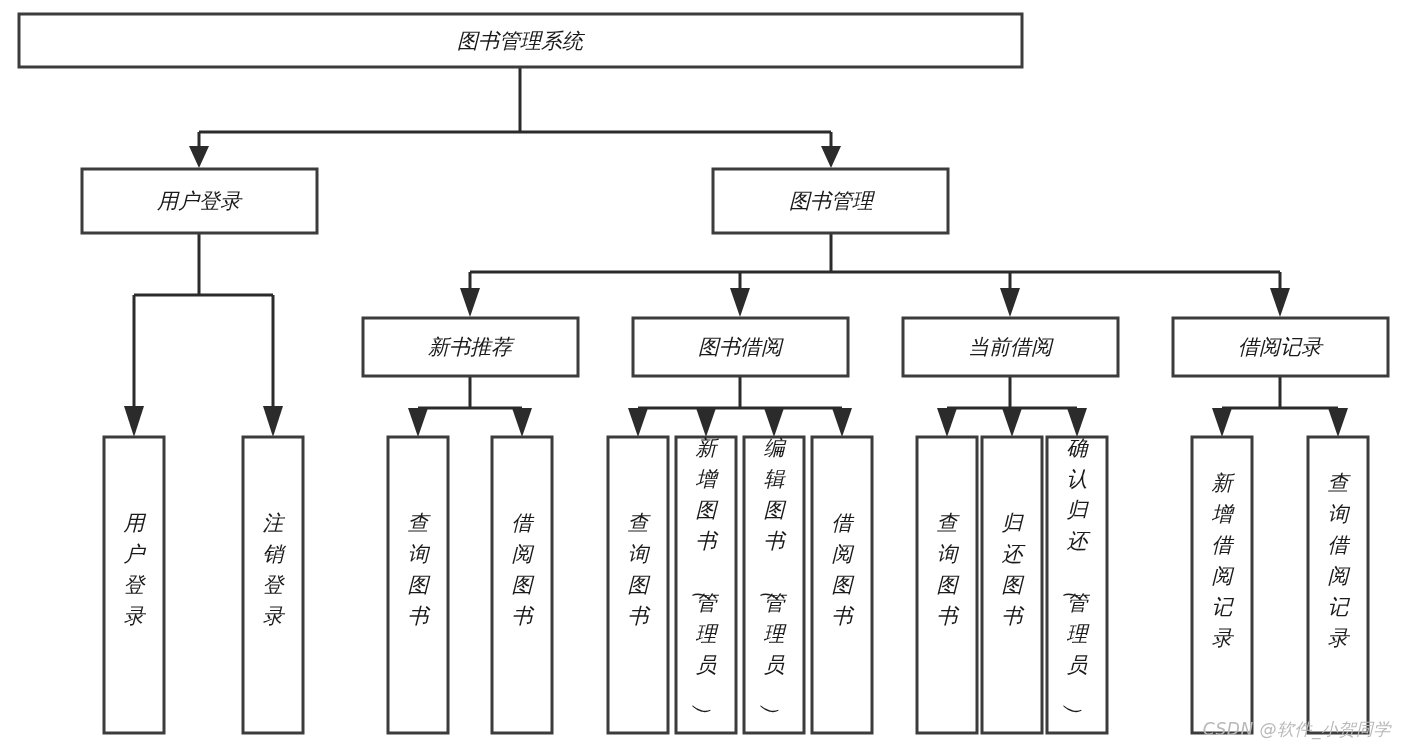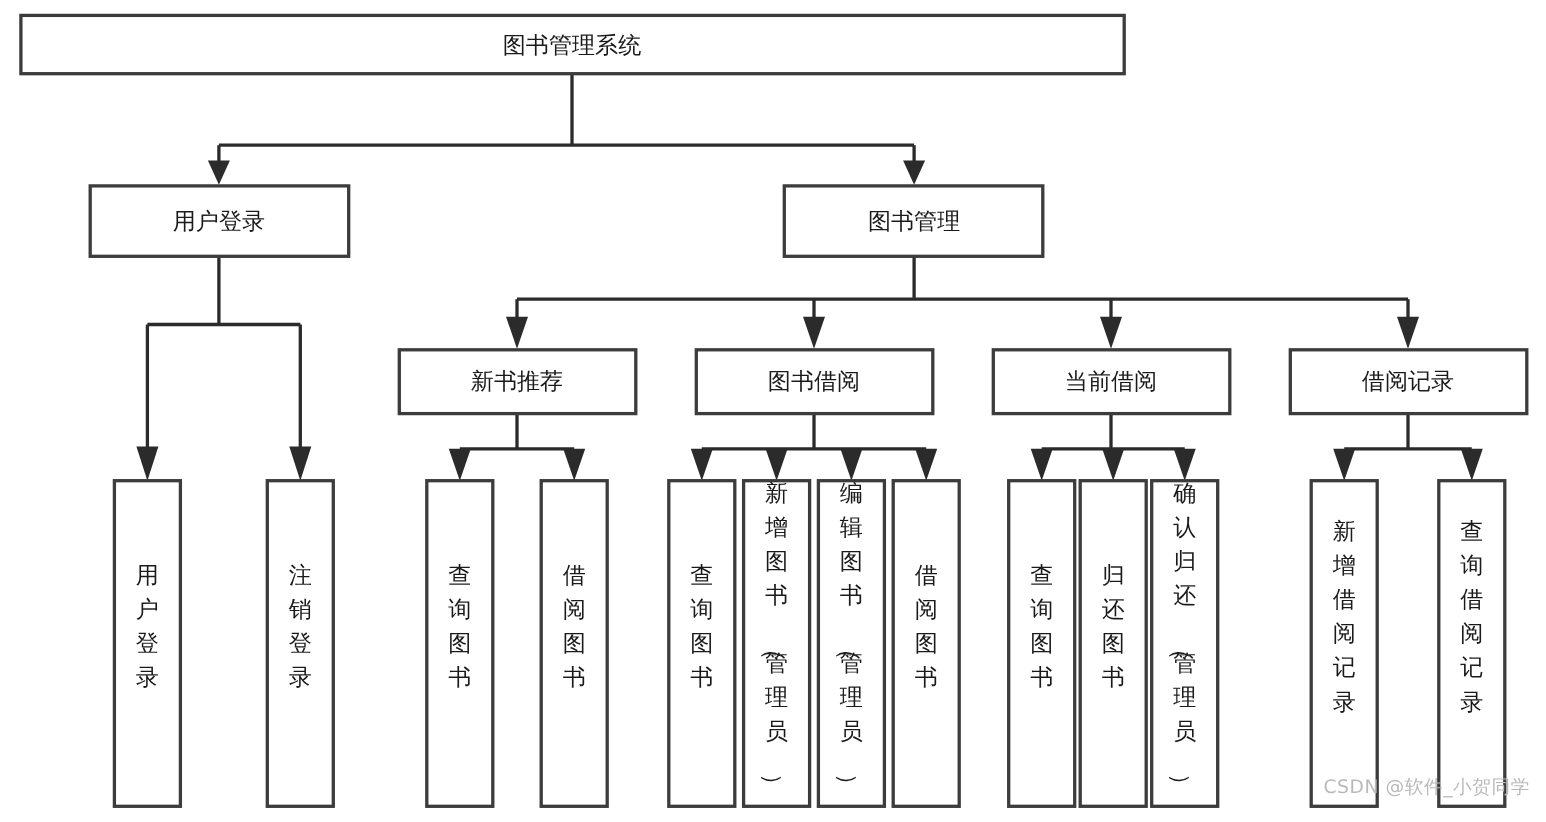--- a/index.html
+++ b/index.html
@@ -10,20 +10,21 @@
   }
   body {
     font-family: "DejaVu Sans", "Liberation Sans", sans-serif;
   }
   #diagram-root {
     position: relative;
     width: 1405px;
     height: 747px;
     background: #ffffff;
     overflow: hidden;
+    font-style: italic;
   }
   svg#flow-svg {
     position: absolute;
     top: 0;
     left: 0;
     width: 1405px;
     height: 747px;
   }
   .node-box {
     fill: #ffffff;
@@ -49,21 +50,21 @@
   }
   .node-label-v {
     font-family: "DejaVu Sans", "Liberation Sans", sans-serif;
     font-size: 21px;
     fill: #1a1a1a;
     text-anchor: middle;
   }
   .watermark-text {
     position: absolute;
     right: 14px;
-    bottom: 20px;
+    bottom: 6px;
     font-family: "DejaVu Sans", "Liberation Sans", sans-serif;
     font-size: 17px;
     color: #b9b9b9;
     white-space: nowrap;
     letter-spacing: 0.5px;
     pointer-events: none;
   }
 </style>
 </head>
 <body>

